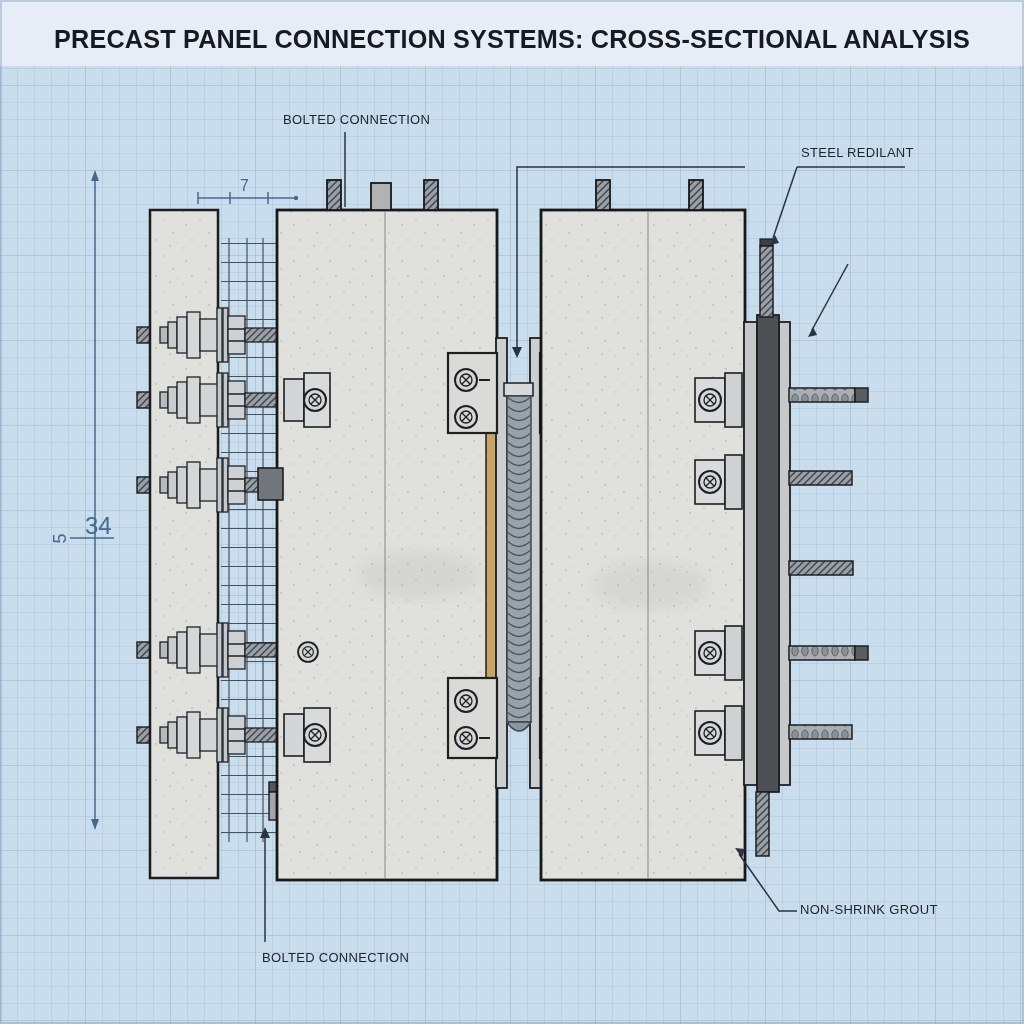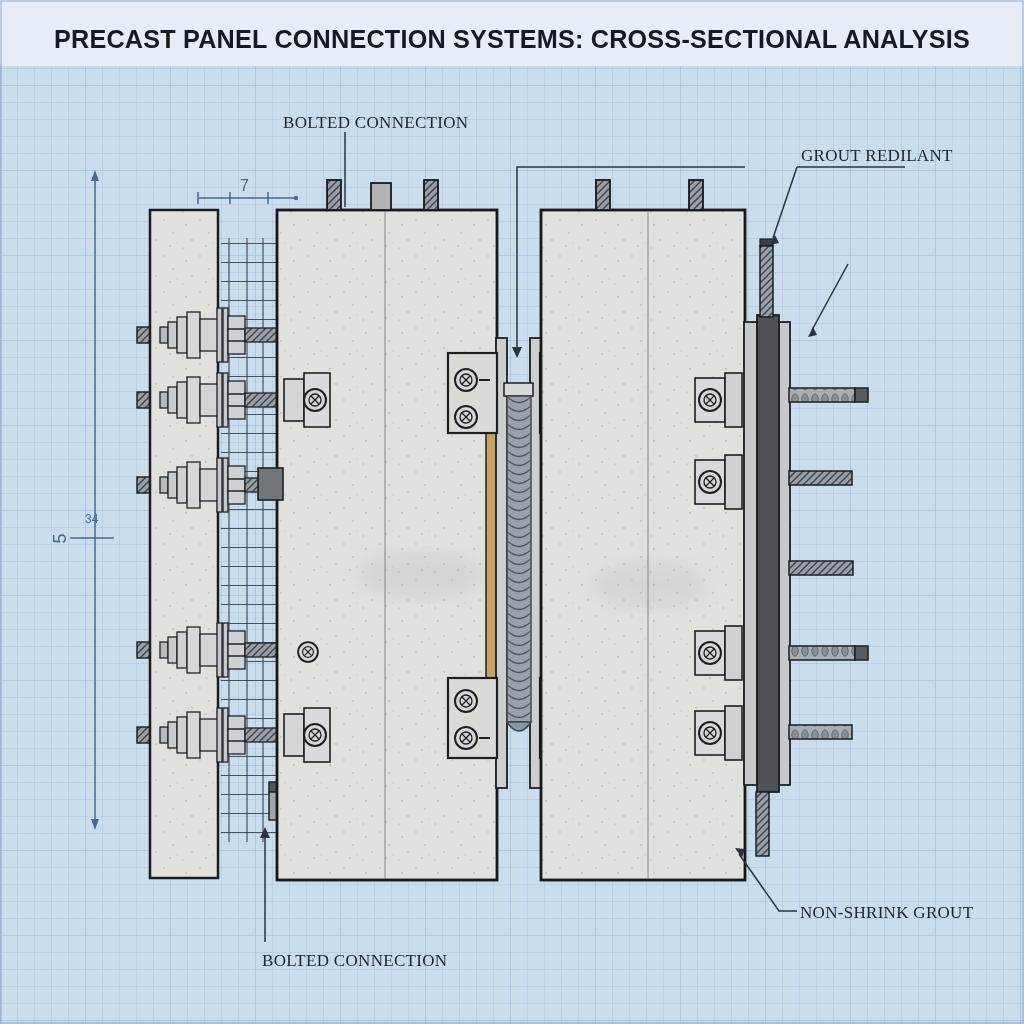--- a/index.html
+++ b/index.html
@@ -3,30 +3,30 @@
 <meta charset="utf-8">
 <style>
   html,body{margin:0;padding:0;}
   #stage{
     position:relative; width:1024px; height:1024px; overflow:hidden;
     font-family:"Liberation Sans", sans-serif;
     background:#fdba74;
   }
   svg{position:absolute;left:0;top:0;}
   .lbl{
-    position:absolute; color:#20262e; font-size:17px; letter-spacing:.3px;
-    white-space:nowrap; line-height:1.3;font-family:Liberation Serif, serif;
+    position:absolute; color:#20262e; font-size:13px; letter-spacing:.3px;
+    white-space:nowrap; line-height:1.3;
   }
   #page-title{
     position:absolute; top:24px; left:0; width:1024px; text-align:center;
     font-size:26px; font-weight:bold; color:#171b21; letter-spacing:.2px;
     transform:scaleX(.97);
   }
   #lbl-corrosion{white-space:pre-line; width:160px;}
-  .dim{position:absolute; color:#46698f; font-size:12px;}
+  .dim{position:absolute; color:#46698f; font-size:24px;}
   #dim-7{font-size:16px;}
   #dim-5{transform:rotate(-90deg); font-size:18px;}
 </style>
 </head>
 <body>
 
 <div id="stage">
 
 <svg width="1024" height="1024">
   <defs>
@@ -283,21 +283,21 @@
     <line x1="70" y1="538" x2="114" y2="538" fill="none"></line>
     <line x1="198" y1="198" x2="296" y2="198" fill="none"></line>
     <path d="M198 192 V204 M230 192 V204 M268 192 V204" fill="none"></path>
     <circle cx="296" cy="198" r="2.2" stroke="none"></circle>
   </g>
 </svg>
 
 <div id="page-title">PRECAST PANEL CONNECTION SYSTEMS: CROSS-SECTIONAL ANALYSIS</div>
 
 <div class="lbl" style="left:283px; top:112px;">BOLTED CONNECTION</div>
-<div class="lbl" style="left:801px; top:145px;">GROUT REDILANT</div>
+<div class="lbl" style="left:801px; top:145px;">STEEL REDILANT</div>
 <div class="lbl" style="left:800px; top:902px;">NON-SHRINK GROUT</div>
 <div class="lbl" style="left:262px; top:950px;">BOLTED CONNECTION</div>
 
 <div class="dim" style="left:85px; top:512px;">34</div>
 <div class="dim" id="dim-5" style="left:55px; top:528px;">5</div>
 <div class="dim" id="dim-7" style="left:240px; top:177px;">7</div>
 
 </div>
 
 </body></html>

